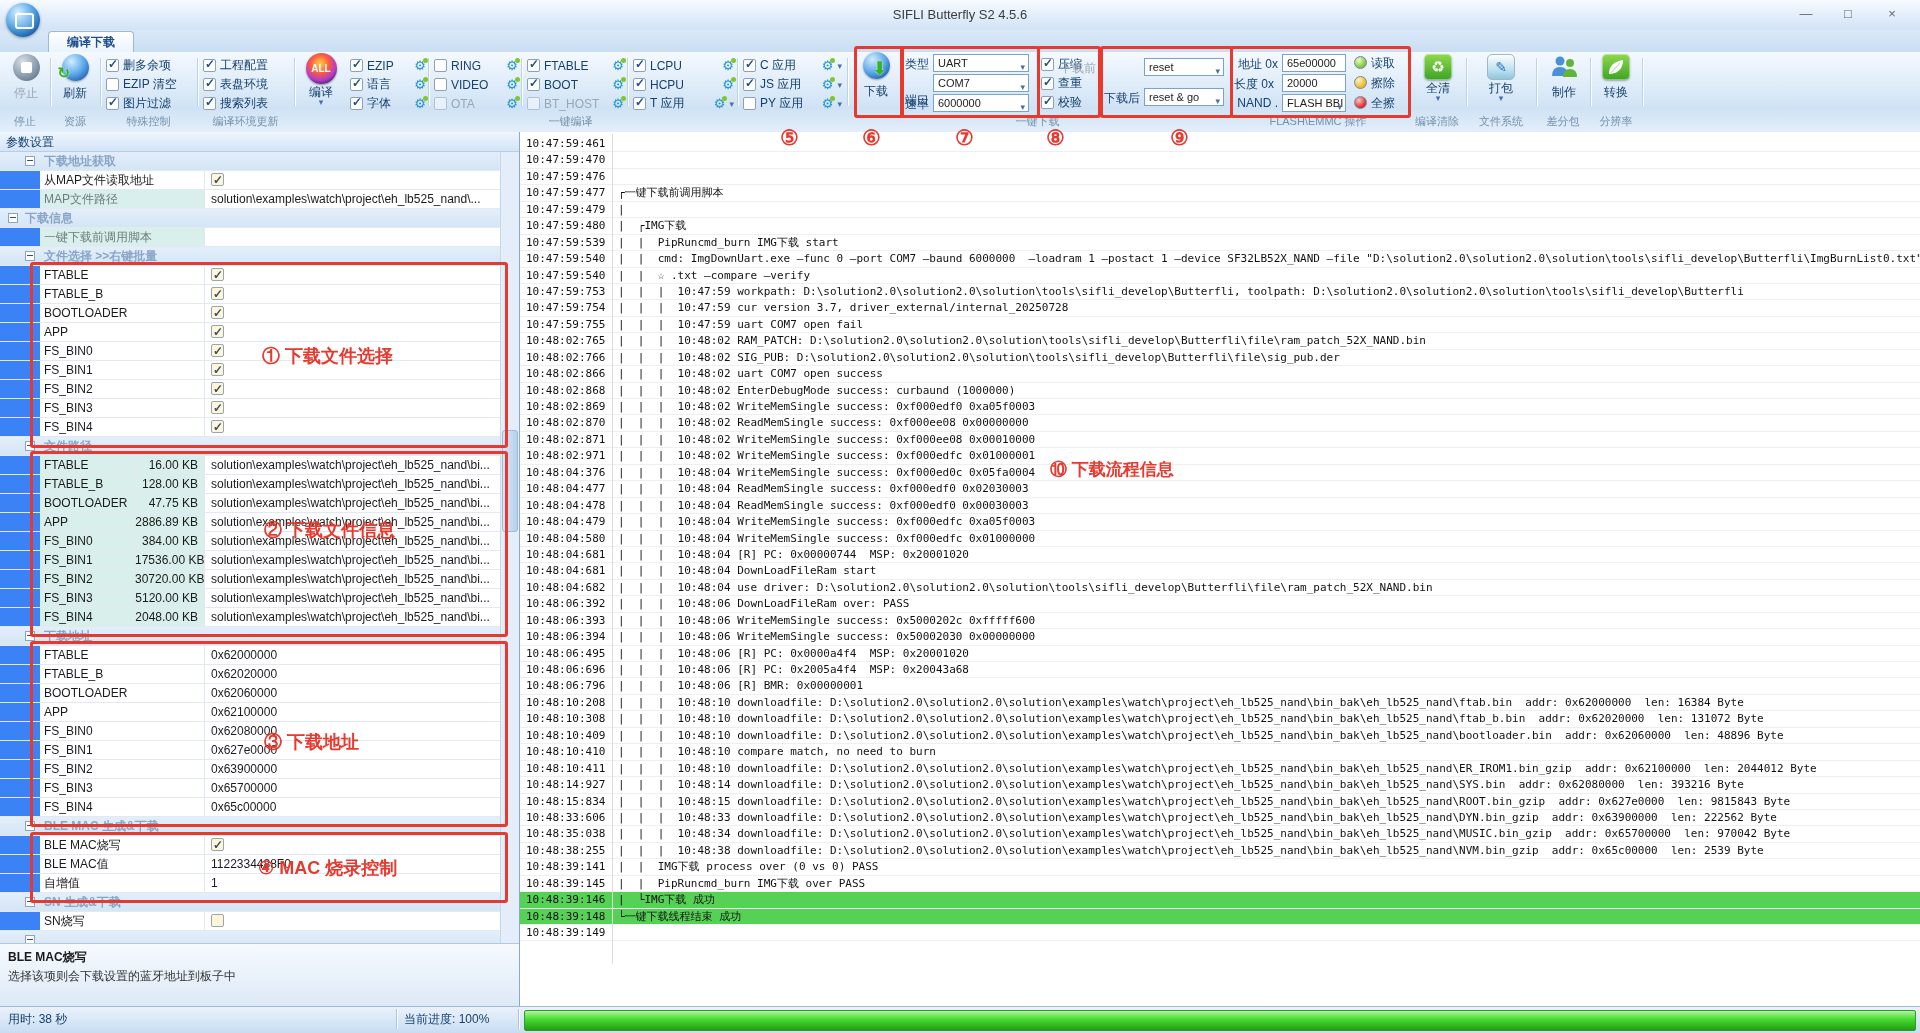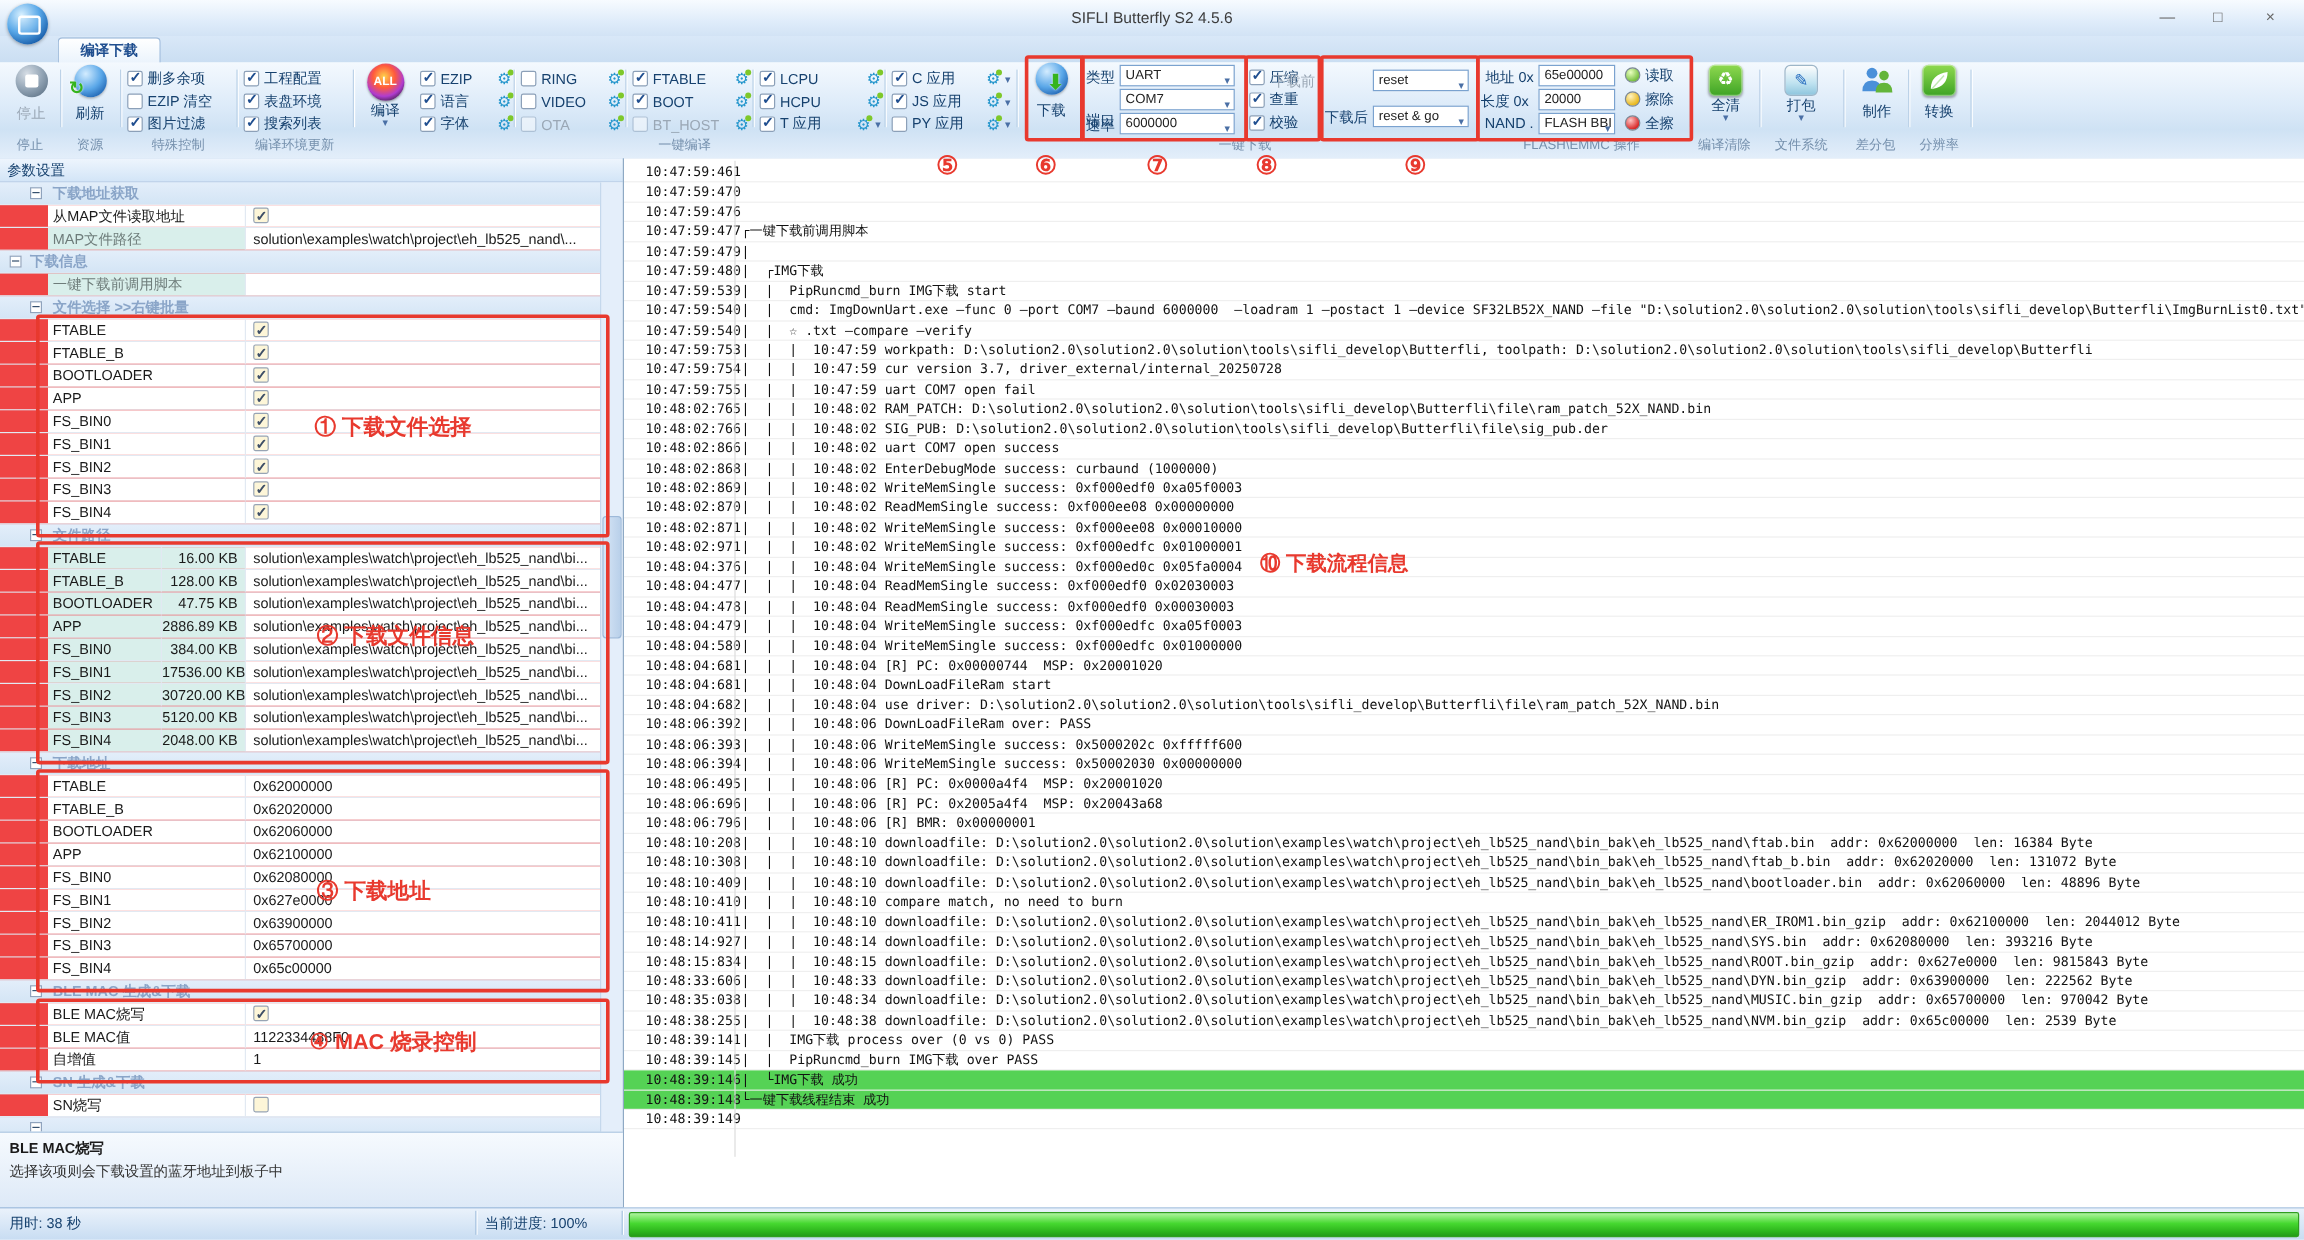--- a/index.html
+++ b/index.html
@@ -47,21 +47,21 @@
   .toolicon{display:inline-block;width:28px;height:26px;border-radius:5px;position:relative;}
   .greensq{background:linear-gradient(#8fd94f,#3da325);box-shadow:inset 0 0 0 1px rgba(255,255,255,.4),0 1px 2px rgba(0,0,0,.3);color:#fff;font-size:15px;line-height:26px;text-align:center;}
   .pkgsq{background:linear-gradient(#fdfdfd,#bfe2f0 60%,#8fc6de);border:1px solid #9db6c8;box-sizing:border-box;color:#2a6fc0;font-size:14px;line-height:24px;text-align:center;}
   
   .redbox{border:3px solid #e8392e;border-radius:3px;z-index:40;}
   .redtext{color:#e8392e;font-size:18px;font-weight:bold;white-space:nowrap;z-index:41;}
   .redcircle{color:#e8392e;font-size:21px;font-weight:bold;z-index:41;}
   
   #pheader{left:0;top:132px;width:519px;height:20px;background:linear-gradient(#eef5fd,#d3e5f7);border-bottom:1px solid #b7cde6;font-size:12px;color:#16416e;line-height:20px;padding-left:6px;box-sizing:border-box;}
   #pgrid{left:0;top:152px;width:500px;height:791px;background:#cfe1f3;overflow:hidden;}
-  .prow{position:relative;height:19px;box-sizing:border-box;border-bottom:1px solid #e2e9f2;font-size:12px;background:#ef4444;}
+  .prow{position:relative;height:19px;box-sizing:border-box;border-bottom:1px solid #e2e9f2;font-size:12px;background:#3b82f6;}
   .prow .cell{position:absolute;top:0;bottom:0;box-sizing:border-box;line-height:18px;overflow:hidden;white-space:nowrap;}
   .plabel{left:40px;width:165px;background:#fff;border-right:1px solid #e2e9f2;padding-left:4px;color:#1a1a1a;}
   .plabel.ro{background:#d9efeb;color:#6e7c7a;}
   .pval{left:205px;right:0;background:#fff;padding-left:6px;color:#1a1a1a;}
   .pname{left:40px;width:95px;background:#d9efeb;border-right:1px solid #e2e9f2;padding-left:4px;color:#1a1a1a;}
   .psize{left:135px;width:70px;background:#d9efeb;border-right:1px solid #e2e9f2;padding-right:6px;text-align:right;color:#1a1a1a;}
   .prow.sec{background:linear-gradient(#e3eefa,#d4e5f5);}
   .sec .slabel{position:absolute;left:44px;top:0;line-height:18px;color:#8aa5c8;font-weight:bold;}
   .sec.top .slabel{left:25px;}
   .exp{position:absolute;top:4px;width:10px;height:10px;box-sizing:border-box;border:1px solid #8fa3bd;background:#fff;}
@@ -80,21 +80,21 @@
   
   #statusbar{left:0;top:1006px;width:1920px;height:27px;background:linear-gradient(#eaf2fb,#c7dcf2);border-top:1px solid #9fbcdc;}
   #elapsed{left:8px;top:1011px;font-size:12px;color:#16416e;}
   #curprog{left:404px;top:1011px;font-size:12px;color:#16416e;}
   .statsep{top:1009px;width:1px;height:20px;background:#a8c4e0;box-shadow:1px 0 0 #fff;}
   #progressbar{left:524px;top:1010px;width:1390px;height:19px;border:1px solid #2f9e1f;border-radius:2px;background:linear-gradient(#aef59e,#46d830 45%,#2db51c 80%,#249d18);}
   
   #log{left:520px;top:132px;width:1400px;height:874px;background:#fff;overflow:hidden;font-family:"DejaVu Sans Mono",monospace;font-size:11px;color:#111;}
   #loglist{position:absolute;left:0;top:4px;right:0;}
   .lrow{height:16.45px;line-height:16.45px;box-sizing:border-box;border-bottom:1px solid #efefef;white-space:pre;overflow:hidden;}
-  .lrow .lt{display:inline-block;width:88px;padding-left:18px;box-sizing:border-box;}
+  .lrow .lt{display:inline-block;width:88px;padding-left:6px;box-sizing:border-box;}
   .lrow .lc{padding-left:10px;}
   .lrow.hl{background:#55d255;}
   #logcolsep{left:612px;top:134px;width:1px;height:830px;background:#dcdcdc;}
 </style>
 </head>
 <body>
 
 <div id="app">
 
   <div class="abs" id="titlebar"></div>

